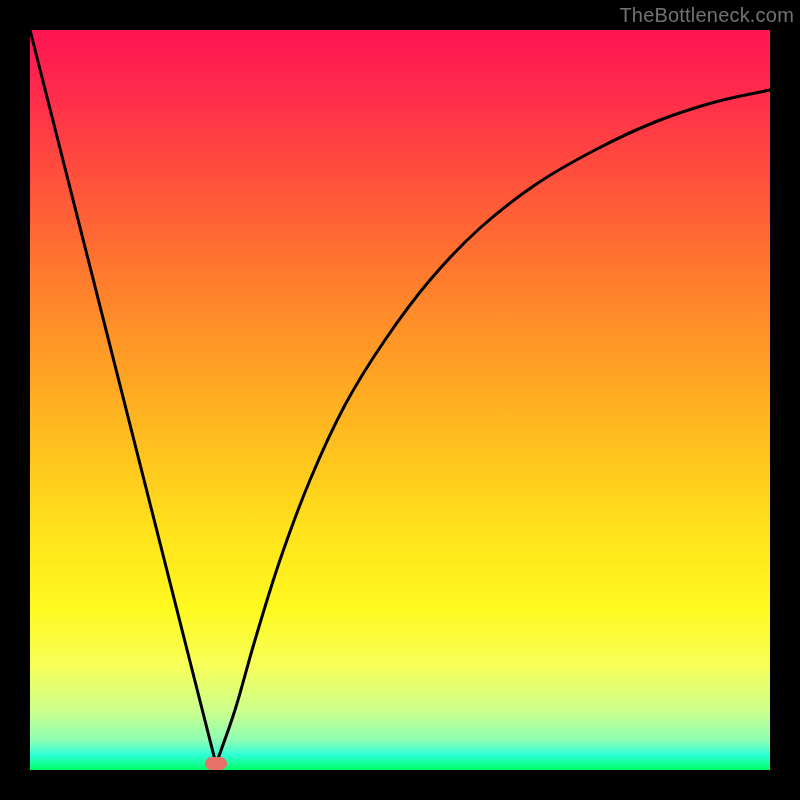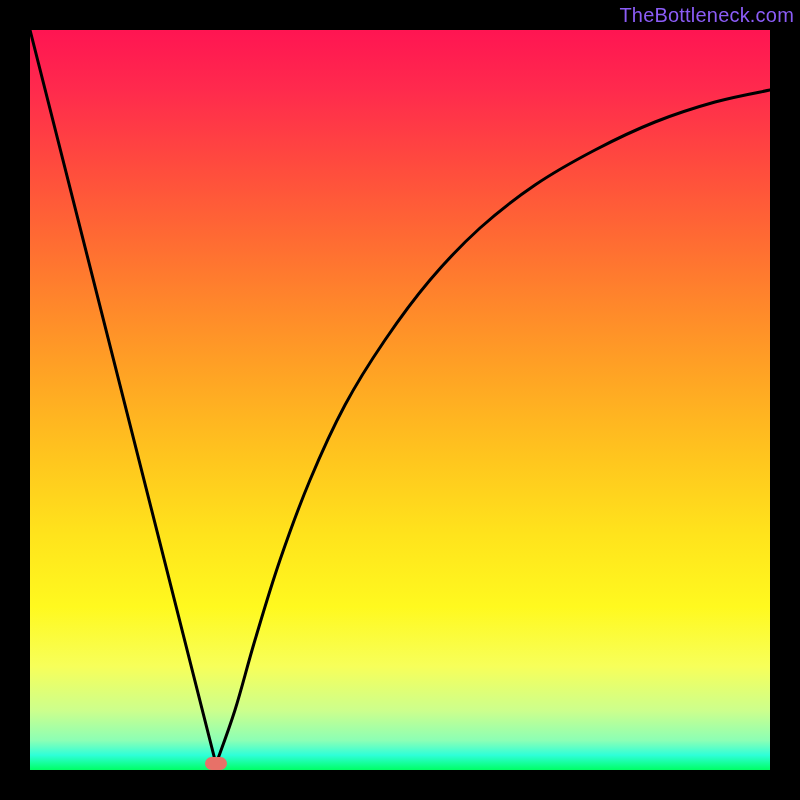--- a/index.html
+++ b/index.html
@@ -37,21 +37,21 @@
       #2effd8 98%,
       #00ff66 100%
     );
   }
   .watermark {
     position: absolute;
     top: 4px;
     right: 6px;
     font-family: Arial, Helvetica, sans-serif;
     font-size: 20px;
-    color: #8b5cf6;
+    color: #737373;
     font-weight: 500;
     letter-spacing: 0.2px;
   }
   svg.curve {
     position: absolute;
     left: 0;
     top: 0;
     width: 740px;
     height: 740px;
   }

